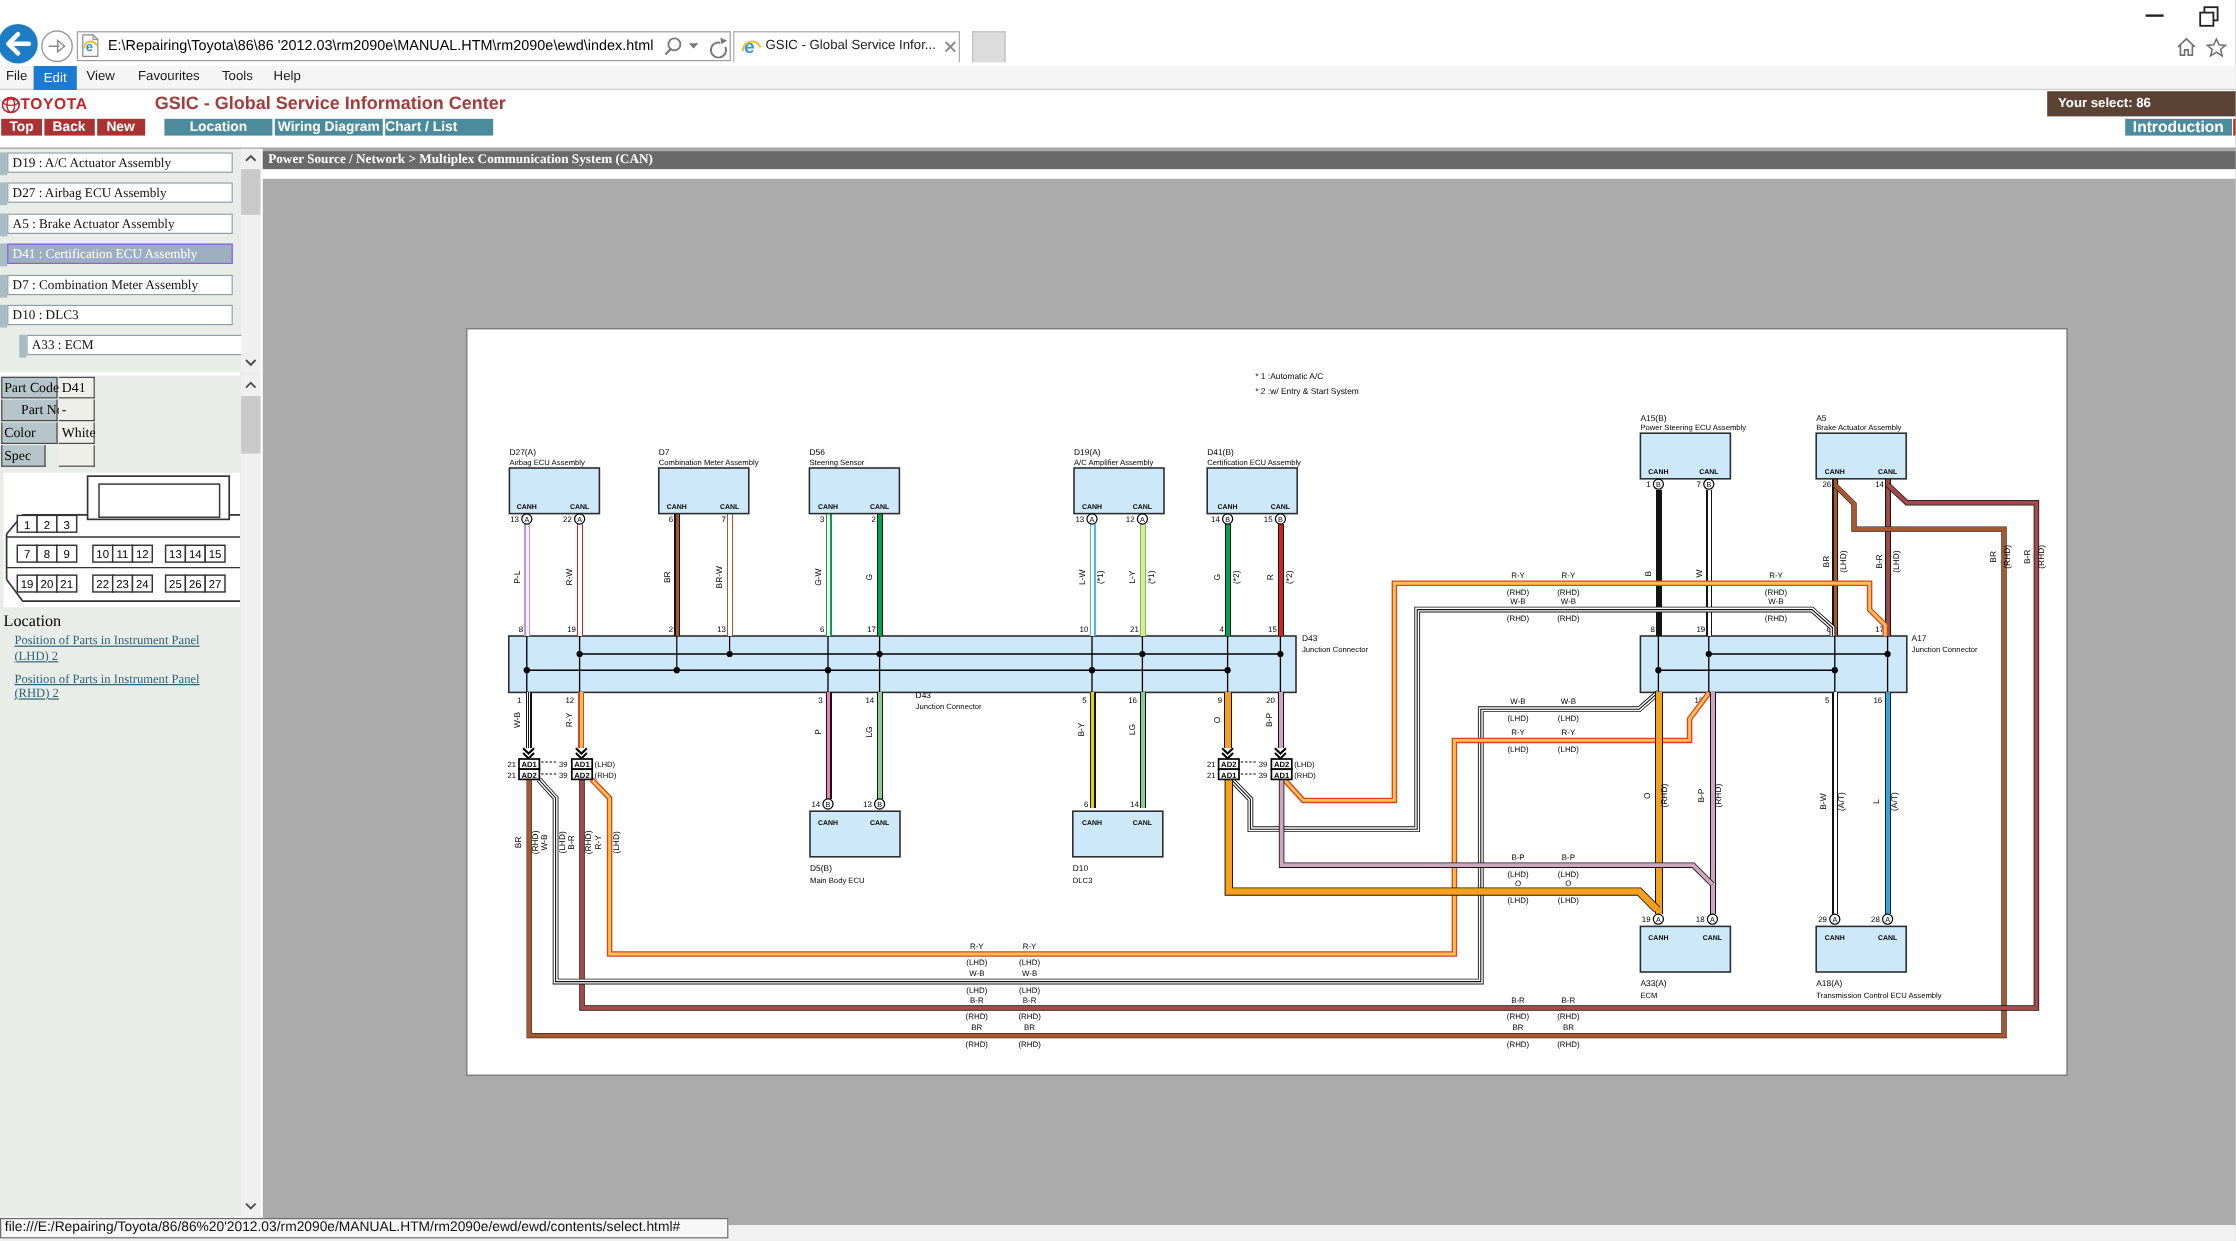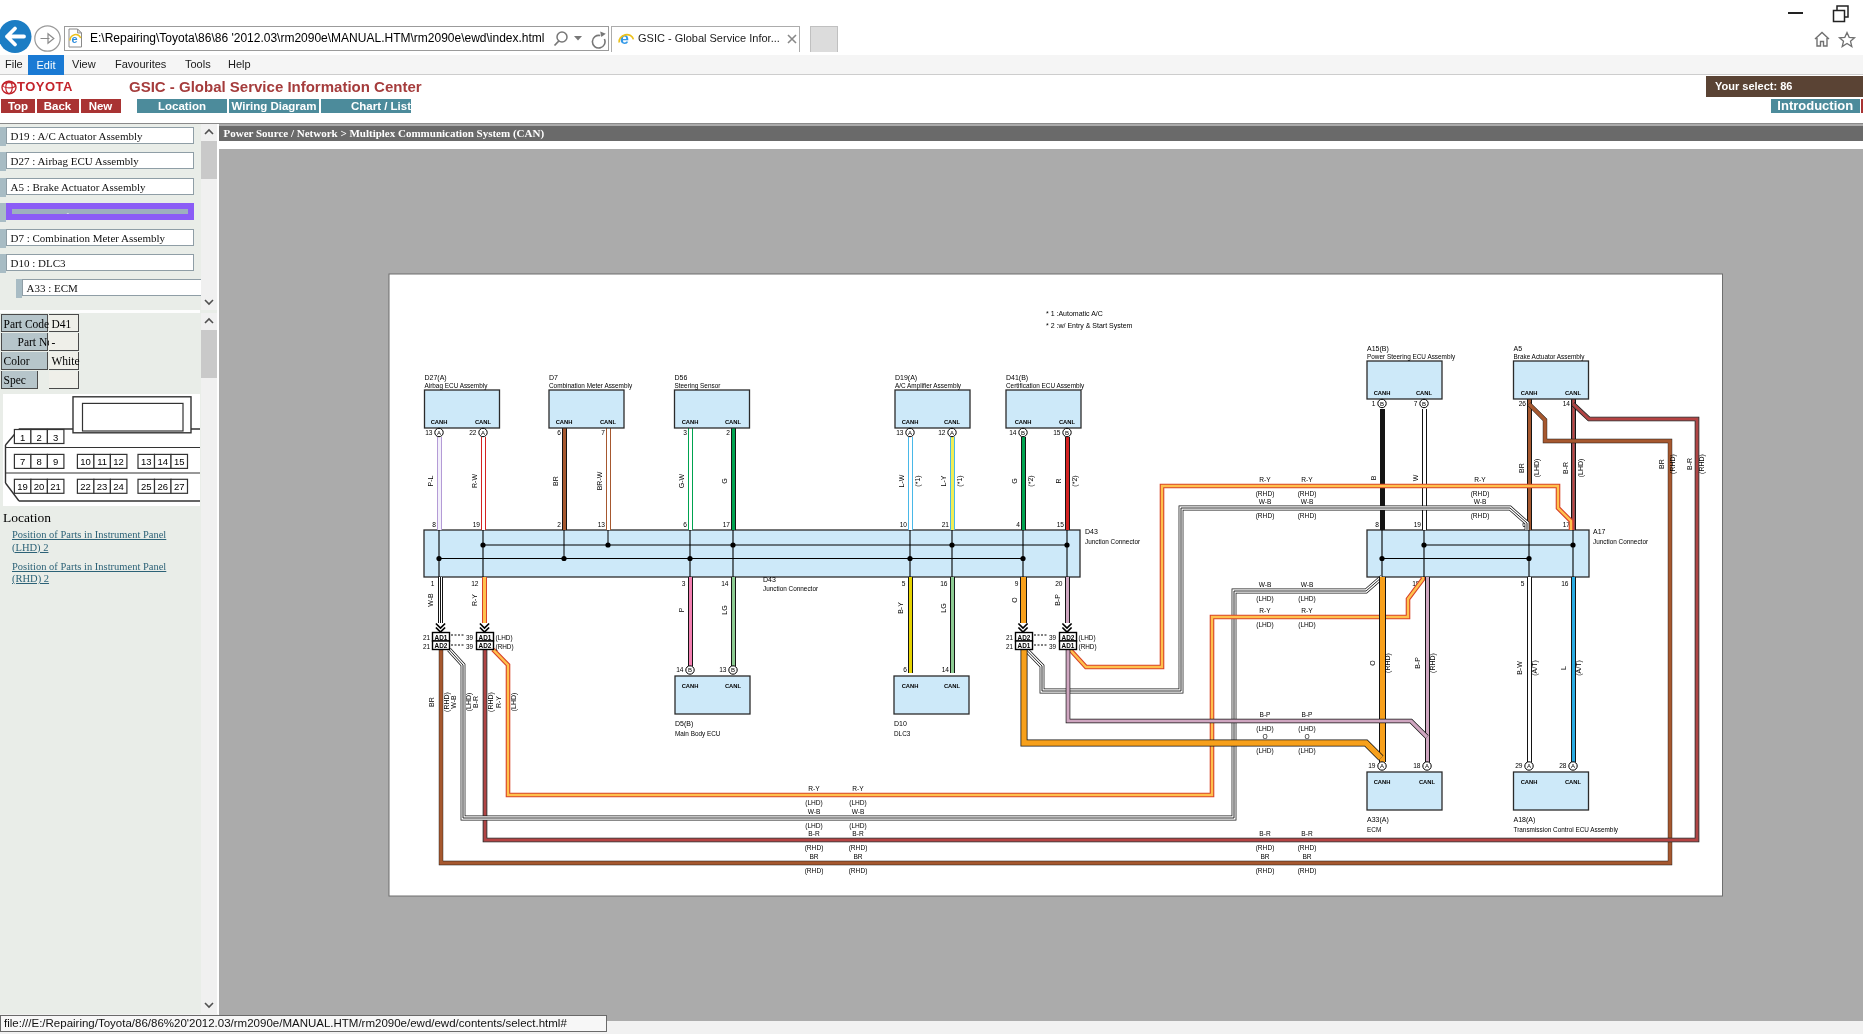--- a/index.html
+++ b/index.html
@@ -63,42 +63,42 @@
  <ellipse cx="8" cy="5.2" rx="6.2" ry="2.6" fill="none" stroke="#c3242c" stroke-width="1.2"></ellipse>
 </svg>
 <div class="abs" style="left:17px;top:79px;font-size:13px;font-weight:bold;color:#c3242c;letter-spacing:0.5px;">TOYOTA</div>
 <div class="abs" style="left:129px;top:78px;font-size:15px;font-weight:bold;color:#a53c3c;">GSIC - Global Service Information Center</div>
 <div class="abs" style="left:1706px;top:76px;width:157px;height:20.5px;background:#5a4334;color:#fff;font-size:11px;font-weight:bold;line-height:20.5px;padding-left:9px;">Your select: 86</div>
 <div class="abs" style="left:1px;top:98.5px;width:34px;height:14px;background:#a93333;color:#fff;font-size:11.5px;font-weight:bold;text-align:center;line-height:14px;">Top</div>
 <div class="abs" style="left:36.5px;top:98.5px;width:42px;height:14px;background:#a93333;color:#fff;font-size:11.5px;font-weight:bold;text-align:center;line-height:14px;">Back</div>
 <div class="abs" style="left:80.5px;top:98.5px;width:40px;height:14px;background:#a93333;color:#fff;font-size:11.5px;font-weight:bold;text-align:center;line-height:14px;">New</div>
 <div class="abs" style="left:137px;top:98.5px;width:90px;height:14px;background:#4c8b9b;color:#fff;font-size:11.5px;font-weight:bold;text-align:center;line-height:14px;">Location</div>
 <div class="abs" style="left:229px;top:98.5px;width:90px;height:14px;background:#4c8b9b;color:#fff;font-size:11.5px;font-weight:bold;text-align:center;line-height:14px;">Wiring Diagram</div>
-<div class="abs" style="left:321px;top:98.5px;width:90px;height:14px;background:#4c8b9b;color:#fff;font-size:11.5px;font-weight:bold;text-align:right;line-height:14px;">Chart / List</div>
+<div class="abs" style="left:321px;top:98.5px;width:90px;height:14px;background:#4c8b9b;color:#fff;font-size:11.5px;font-weight:bold;text-align:left;line-height:14px;">Chart / List</div>
 <div class="abs" style="left:1771px;top:98.5px;width:88.5px;height:14px;background:#4c8b9b;color:#fff;font-size:13px;font-weight:bold;text-align:center;line-height:14px;">Introduction</div>
 <div class="abs" style="left:1861px;top:98.5px;width:2px;height:14px;background:#a93333;color:#fff;font-size:11.5px;font-weight:bold;text-align:center;line-height:14px;"></div>
 
 <div class="abs" style="left:0;top:122.5px;width:1863px;height:1.5px;background:#8a8a8a;"></div>
 
 <div class="abs" style="left:0;top:124px;width:217px;height:890px;background:#e9ede8;"></div>
 <div style="position:absolute;left:0;top:127.0px;width:195px;height:19px;">
     <div style="position:absolute;left:0;top:0;width:5.5px;height:19px;background:#a8bcc4;"></div>
     <div style="position:absolute;left:5.5px;top:0;width:188px;height:17px;background:#ffffff;border:1px solid #8f9ea6;font:11px 'Liberation Serif', serif;color:#111111;padding-left:4px;line-height:17px;white-space:nowrap;overflow:hidden;">D19 : A/C Actuator Assembly</div>
   </div>
 <div style="position:absolute;left:0;top:152.4px;width:195px;height:19px;">
     <div style="position:absolute;left:0;top:0;width:5.5px;height:19px;background:#a8bcc4;"></div>
     <div style="position:absolute;left:5.5px;top:0;width:188px;height:17px;background:#ffffff;border:1px solid #8f9ea6;font:11px 'Liberation Serif', serif;color:#111111;padding-left:4px;line-height:17px;white-space:nowrap;overflow:hidden;">D27 : Airbag ECU Assembly</div>
   </div>
 <div style="position:absolute;left:0;top:177.8px;width:195px;height:19px;">
     <div style="position:absolute;left:0;top:0;width:5.5px;height:19px;background:#a8bcc4;"></div>
     <div style="position:absolute;left:5.5px;top:0;width:188px;height:17px;background:#ffffff;border:1px solid #8f9ea6;font:11px 'Liberation Serif', serif;color:#111111;padding-left:4px;line-height:17px;white-space:nowrap;overflow:hidden;">A5 : Brake Actuator Assembly</div>
   </div>
 <div style="position:absolute;left:0;top:203.2px;width:195px;height:19px;">
     <div style="position:absolute;left:0;top:0;width:5.5px;height:19px;background:#a8bcc4;"></div>
-    <div style="position:absolute;left:5.5px;top:0;width:188px;height:17px;background:#9dafbe;border:6px solid #8b5cf6;font:11px 'Liberation Serif', serif;color:#ffffff;padding-left:4px;line-height:17px;white-space:nowrap;overflow:hidden;">D41 : Certification ECU Assembly</div>
+    <div style="position:absolute;left:5.5px;top:0;width:188px;height:17px;background:#9dafbe;border:1px solid #8b5cf6;font:11px 'Liberation Serif', serif;color:#ffffff;padding-left:4px;line-height:17px;white-space:nowrap;overflow:hidden;">D41 : Certification ECU Assembly</div>
   </div>
 <div style="position:absolute;left:0;top:228.6px;width:195px;height:19px;">
     <div style="position:absolute;left:0;top:0;width:5.5px;height:19px;background:#a8bcc4;"></div>
     <div style="position:absolute;left:5.5px;top:0;width:188px;height:17px;background:#ffffff;border:1px solid #8f9ea6;font:11px 'Liberation Serif', serif;color:#111111;padding-left:4px;line-height:17px;white-space:nowrap;overflow:hidden;">D7 : Combination Meter Assembly</div>
   </div>
 <div style="position:absolute;left:0;top:254.0px;width:195px;height:19px;">
     <div style="position:absolute;left:0;top:0;width:5.5px;height:19px;background:#a8bcc4;"></div>
     <div style="position:absolute;left:5.5px;top:0;width:188px;height:17px;background:#ffffff;border:1px solid #8f9ea6;font:11px 'Liberation Serif', serif;color:#111111;padding-left:4px;line-height:17px;white-space:nowrap;overflow:hidden;">D10 : DLC3</div>
   </div>
 <div style="position:absolute;left:16px;top:279.4px;width:195px;height:19px;">

